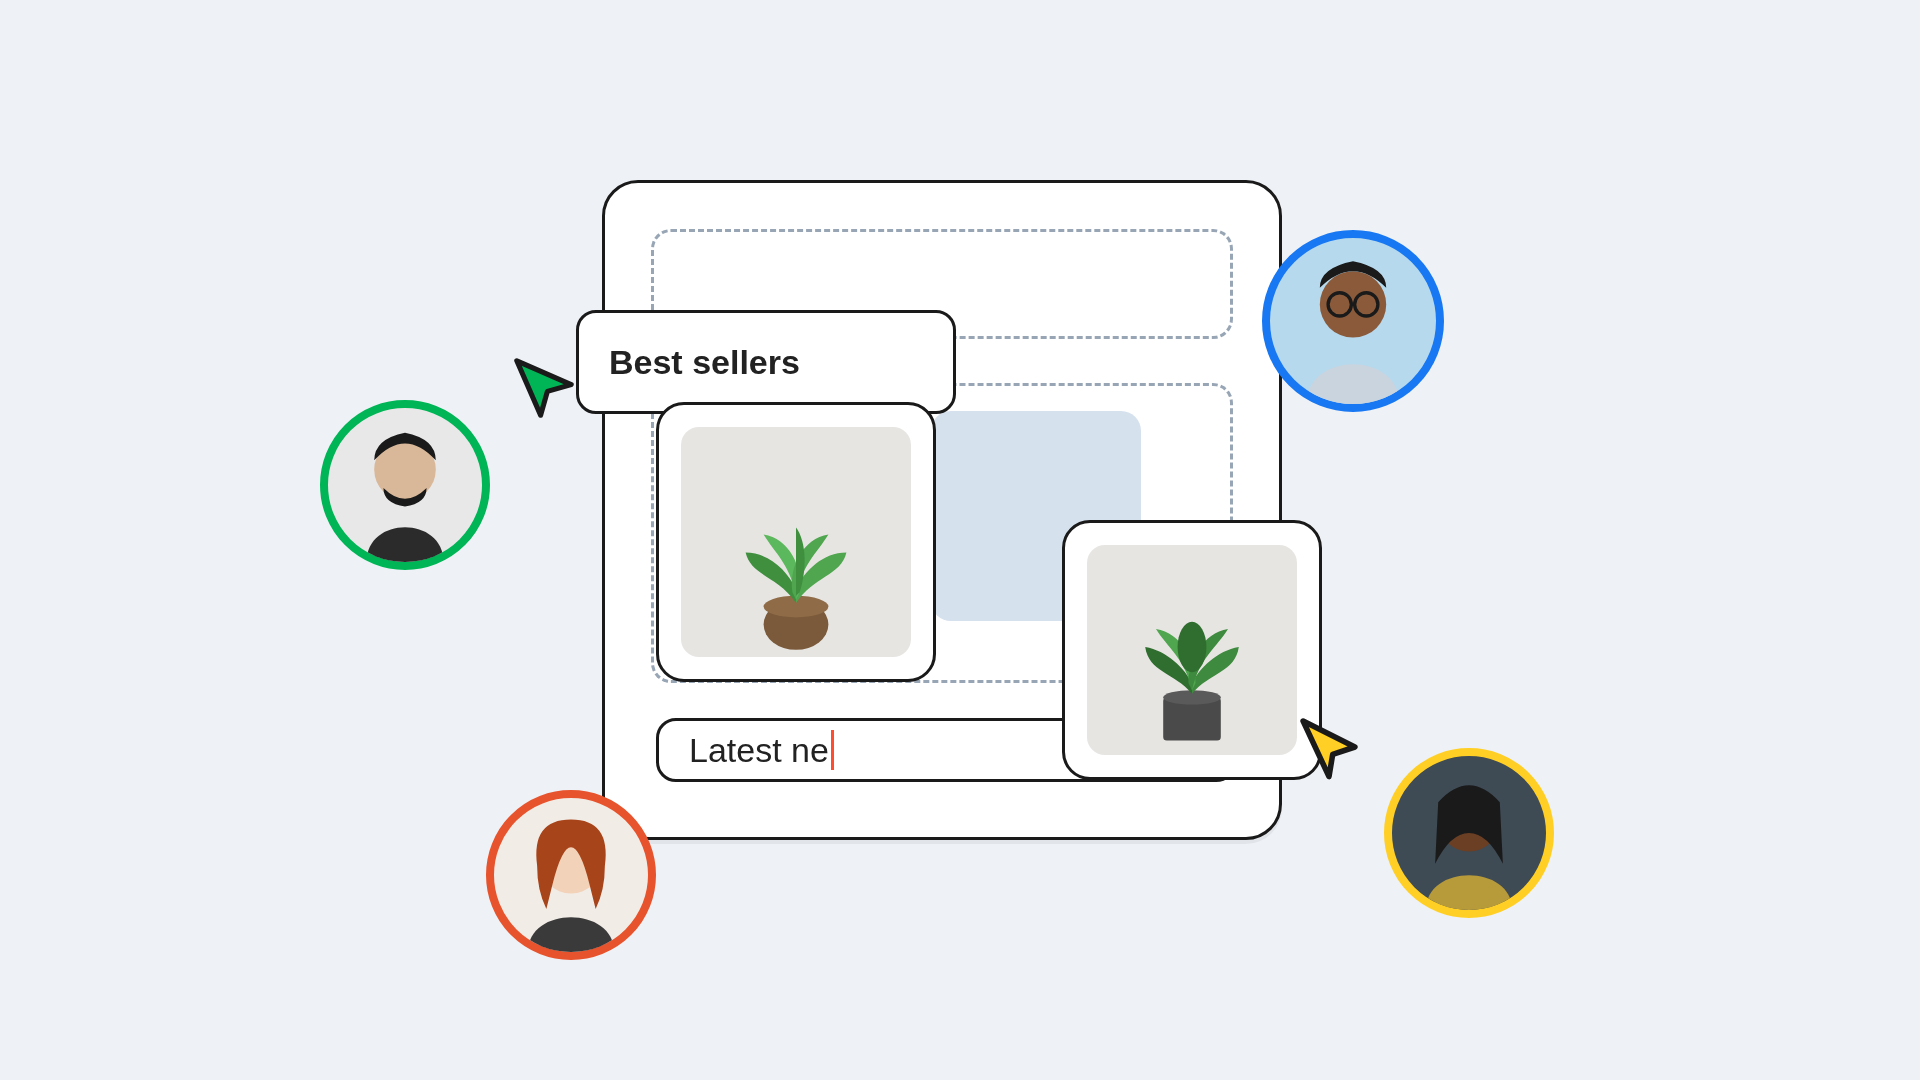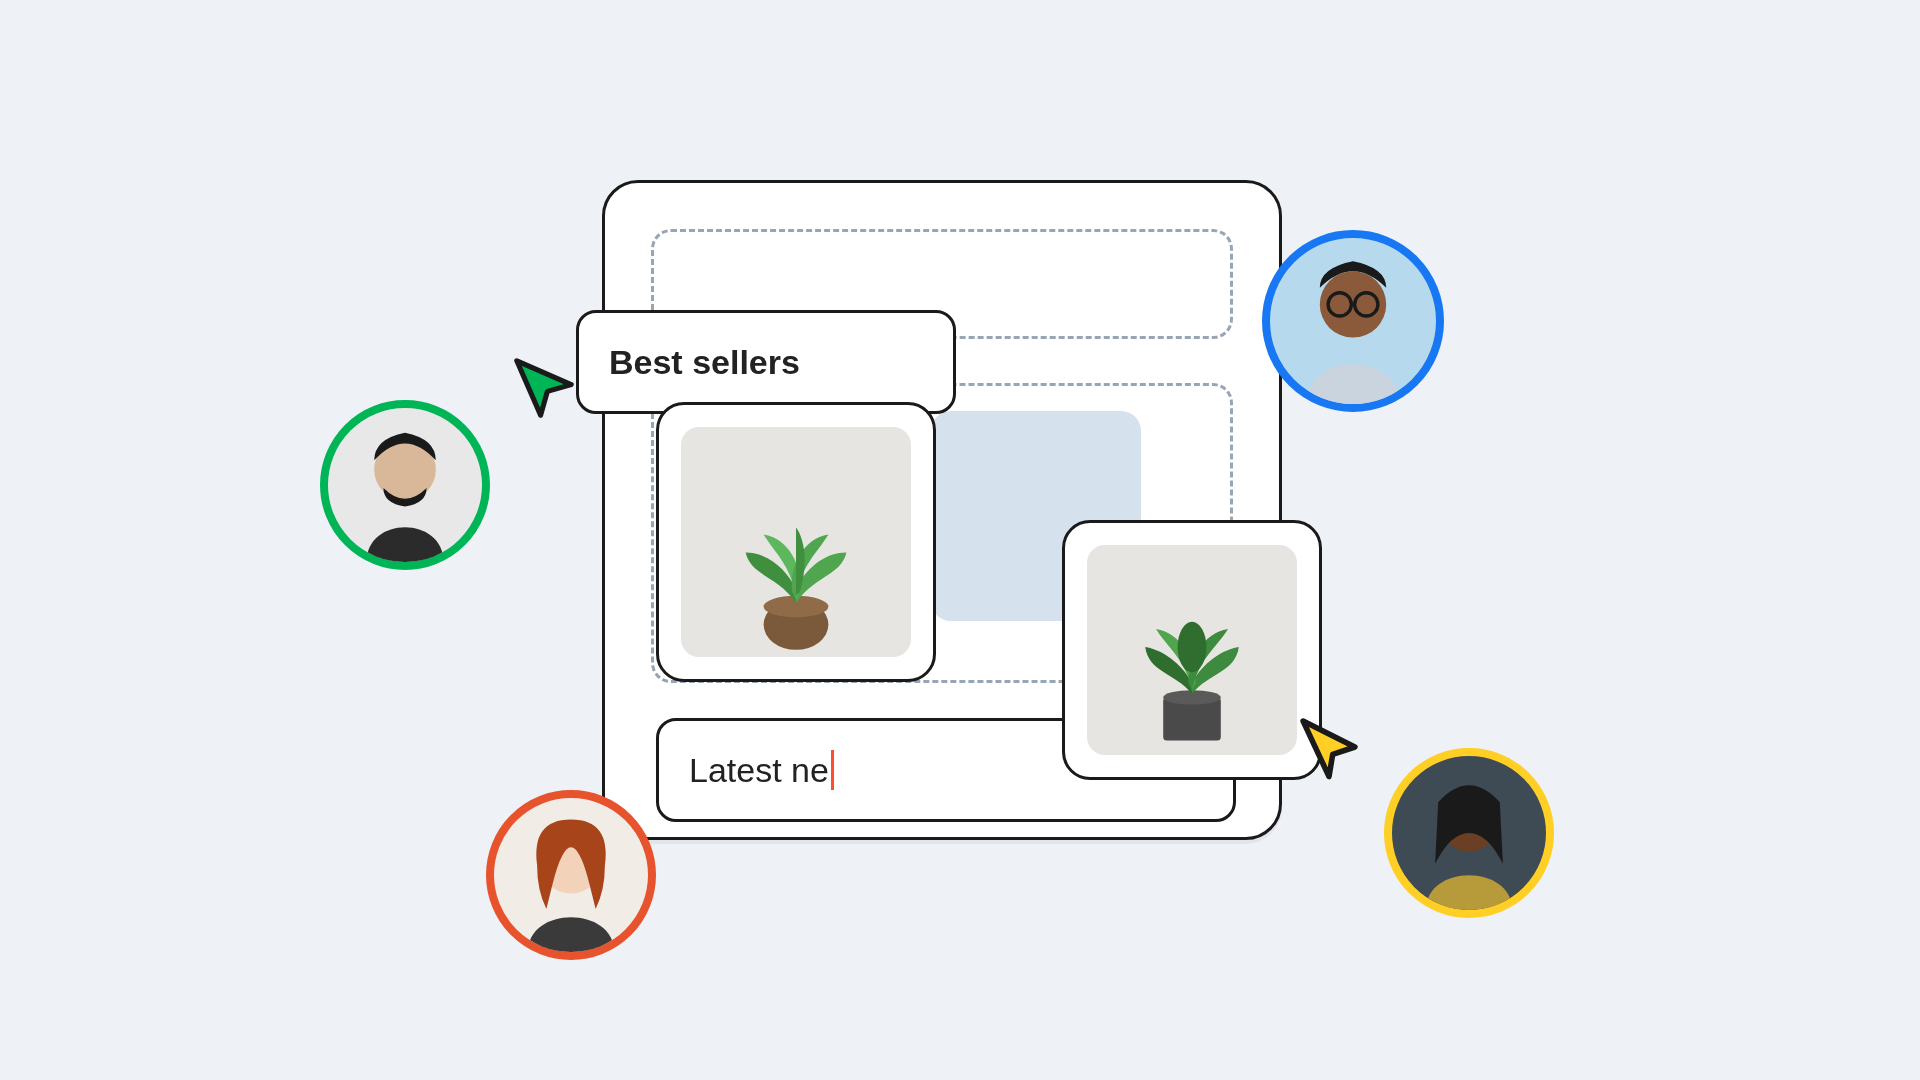--- a/index.html
+++ b/index.html
@@ -105,21 +105,21 @@
     display: flex;
     align-items: center;
     justify-content: center;
     z-index: 5;
   }
   .input-row {
     position: absolute;
     left: 656px;
     top: 718px;
     width: 580px;
-    height: 104px;
+    height: 64px;
     background: #ffffff;
     border: 3px solid #1a1a1a;
     border-radius: 20px;
     display: flex;
     align-items: center;
     padding: 0 30px;
     font-size: 34px;
     font-weight: 500;
     color: #222;
   }

